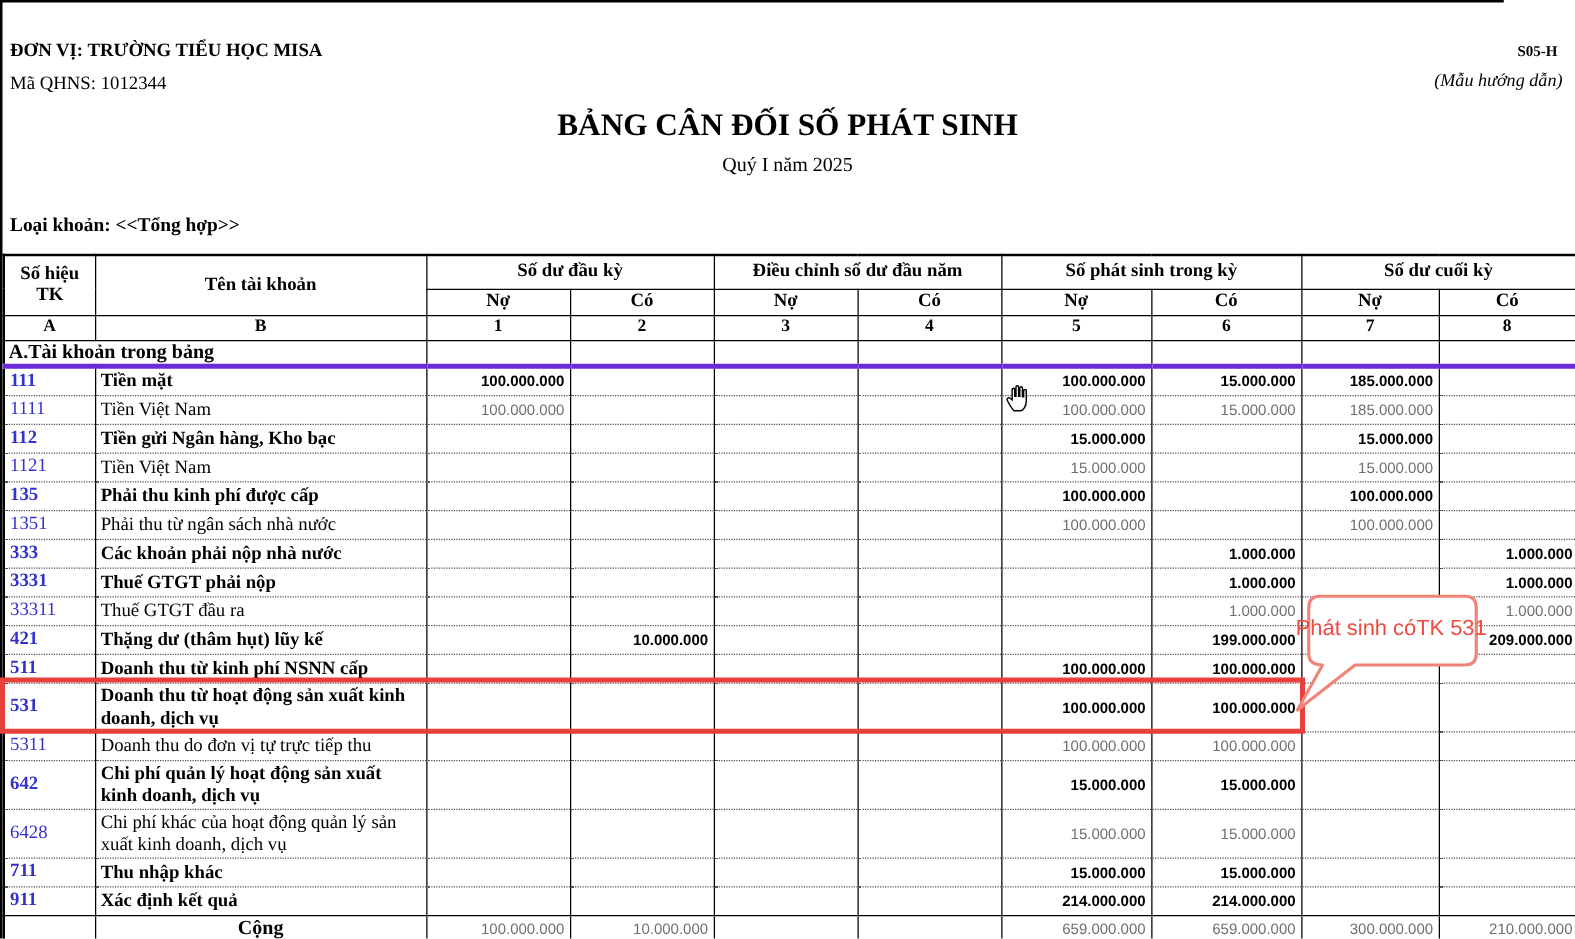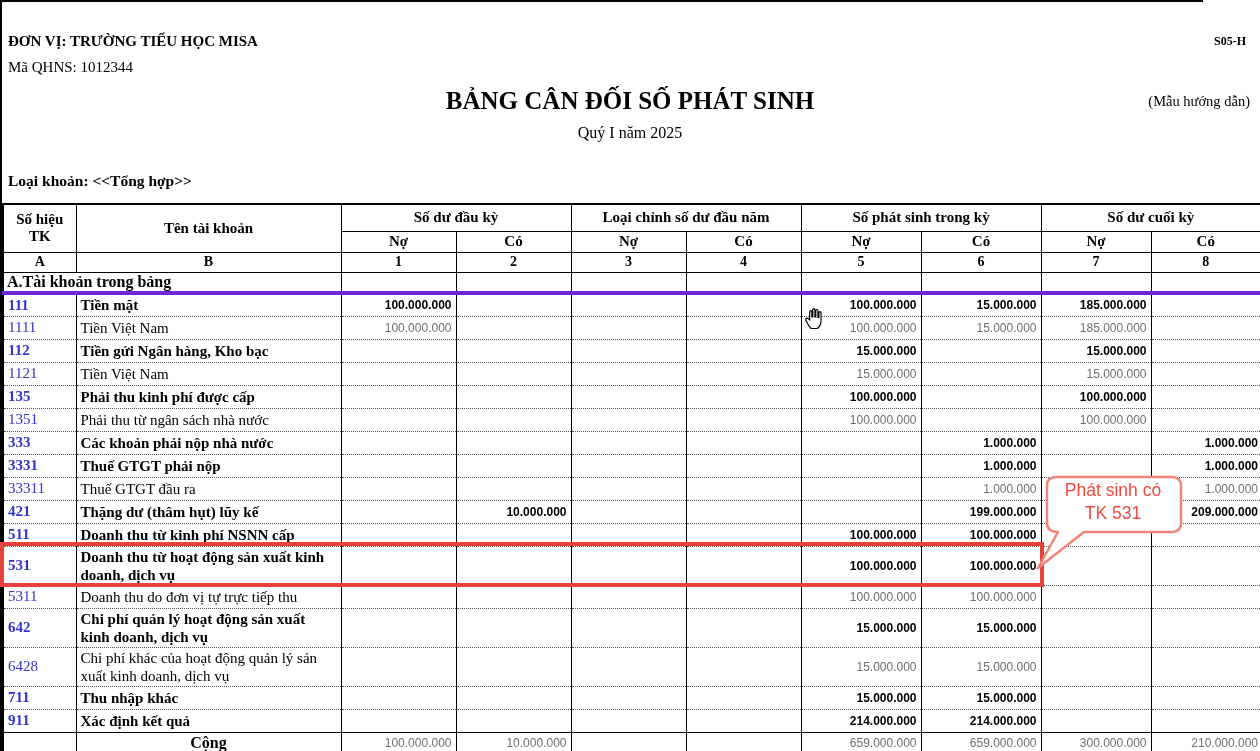--- a/index.html
+++ b/index.html
@@ -7,21 +7,21 @@
   .page {
     position:relative; width:1260px; height:751px; background:#fff;
     overflow:hidden; font-family:"Liberation Serif","DejaVu Serif",serif; color:#000;
   }
   .edge-top { position:absolute; left:0; top:0; width:1203px; height:2px; background:#000; }
   .edge-left { position:absolute; left:0; top:0; width:2px; height:751px; background:#000; }
 
   .unit-line1 { position:absolute; left:8px; top:33px; font-size:15px; font-weight:bold; }
   .unit-line2 { position:absolute; left:8px; top:59px; font-size:15px; }
   .form-code  { position:absolute; right:14px; top:34px; font-size:12px; font-weight:bold; text-align:right; }
-  .form-note  { position:absolute; right:10px; top:57px; font-size:14.5px; text-align:left;margin-top:36px; }
+  .form-note  { position:absolute; right:10px; top:57px; font-size:14.5px; font-style:italic; text-align:left; }
   .rpt-title  { position:absolute; left:0; top:87px; width:100%; text-align:center; font-size:25px; font-weight:bold; }
   .rpt-period { position:absolute; left:0; top:124px; width:100%; text-align:center; font-size:16px; }
   .line-chapter { position:absolute; left:8px; top:148px; font-size:15.5px; font-weight:bold; }
   .line-loai    { position:absolute; left:8px; top:172px; font-size:15.5px; font-weight:bold; }
 
   table.main {
     position:absolute; left:2px; top:203px; width:1258px;
     border-collapse:collapse; table-layout:fixed; background:#fff;
     border:2px solid #000;
   }
@@ -46,21 +46,21 @@
   td.sec-label { font-size:16px; font-weight:bold; padding-left:3px; }
   td.total-label { font-size:16px; font-weight:bold; text-align:center; }
 
   .hl-box {
     position:absolute; left:0; width:1044px; pointer-events:none;
     border:4px solid var(--accent-red); z-index:5;
   }
   .callout-svg { position:absolute; z-index:6; pointer-events:none; }
   .callout-text {
     position:absolute; z-index:7; width:136px; height:46px;
-    display:flex; flex-direction:column; align-items:center; justify-content:center;
+    display:flex; flex-direction:row; align-items:center; justify-content:center;
     font-family:"Liberation Sans","DejaVu Sans",sans-serif; font-size:17.5px;
     color:var(--callout-text); line-height:1.3; pointer-events:none; white-space:nowrap;
   }
   .hand-cursor { position:absolute; left:803px; top:305px; z-index:8; pointer-events:none; }
 </style>
 </head>
 <body>
 
 <div class="page" id="page">
   <div class="edge-top"></div>
@@ -85,21 +85,21 @@
       <col style="width:120px">
         <col style="width:120px">
       <col style="width:110px">
         <col style="width:110px">
     </colgroup>
     <thead>
       <tr class="grp">
         <th rowspan="2">Số hiệu TK</th>
         <th rowspan="2">Tên tài khoản</th>
         <th colspan="2">Số dư đầu kỳ</th>
-        <th colspan="2">Loại chỉnh số dư đầu năm</th>
+        <th colspan="2">Điều chỉnh số dư đầu năm</th>
         <th colspan="2">Số phát sinh trong kỳ</th>
         <th colspan="2">Số dư cuối kỳ</th>
       </tr>
       <tr class="sub">
         <th>Nợ</th>
         <th>Có</th>
         <th>Nợ</th>
         <th>Có</th>
         <th>Nợ</th>
         <th>Có</th>

